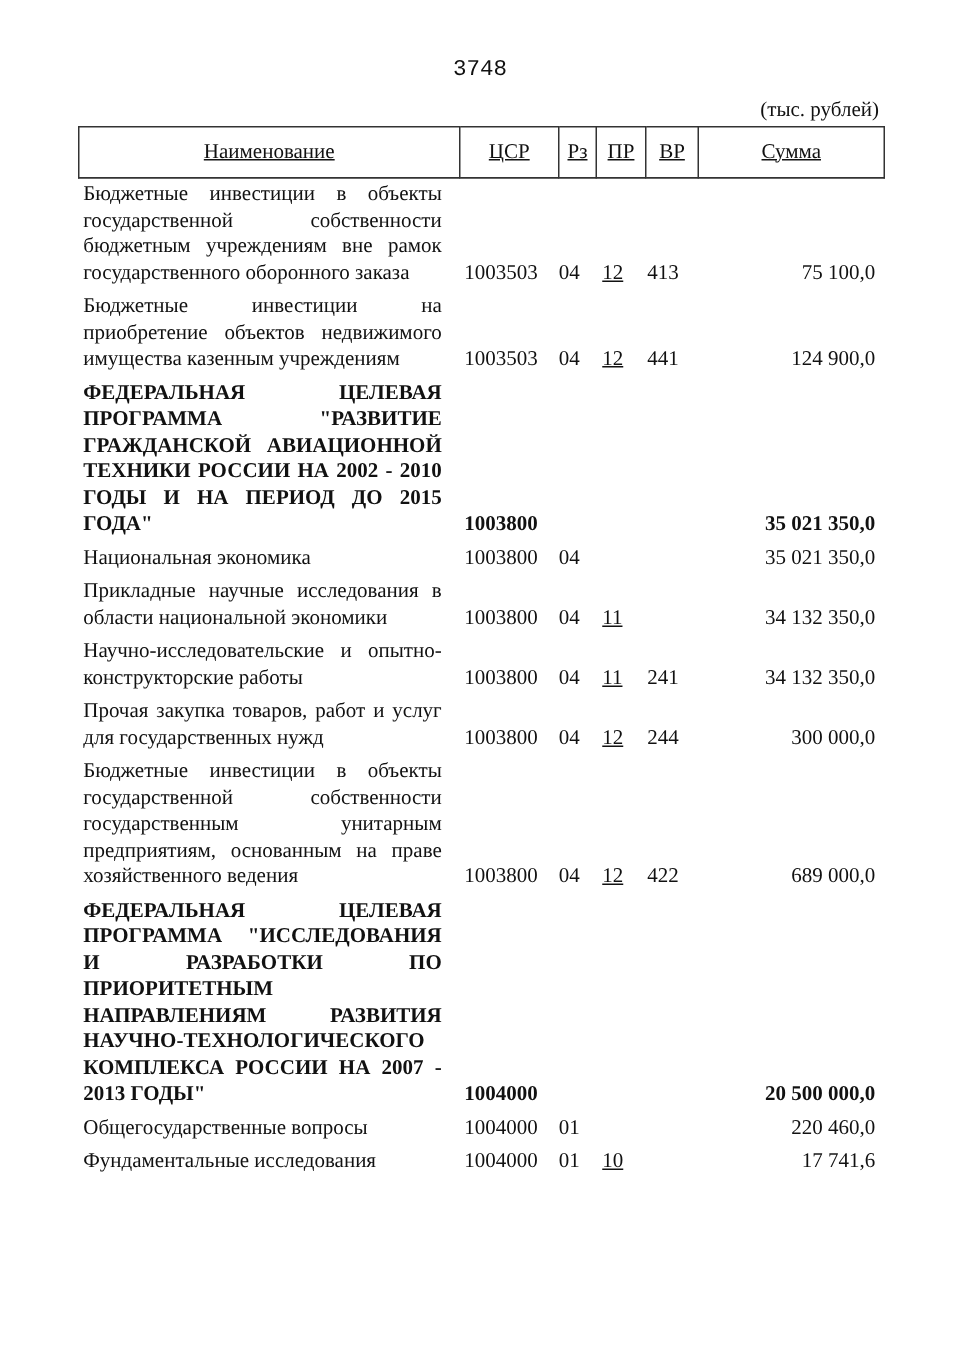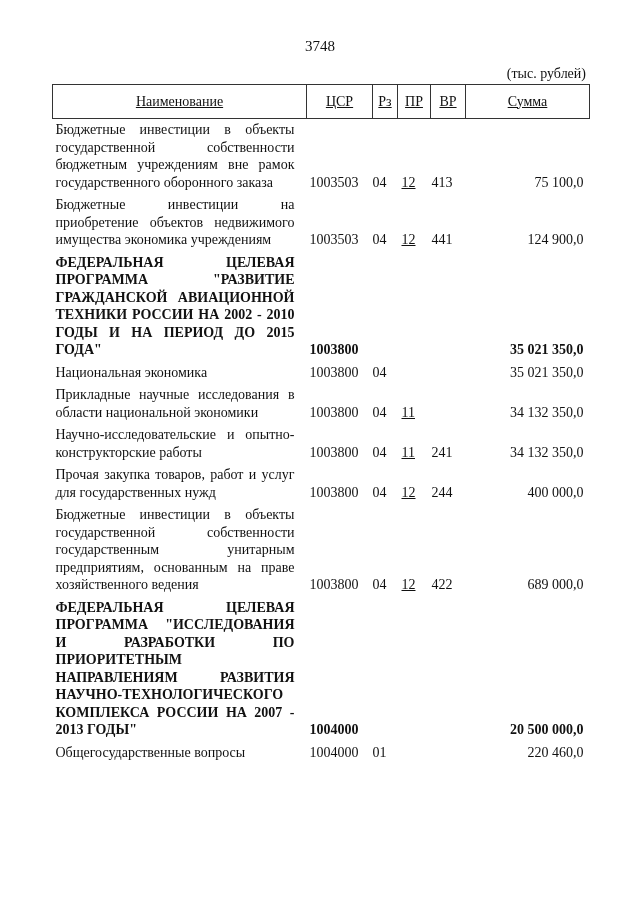--- a/index.html
+++ b/index.html
@@ -1,18 +1,18 @@
 <!DOCTYPE html>
 <html><head>
 <meta charset="utf-8">
 <style>
   html, body { margin:0; padding:0; background:#ffffff; }
   body { width:640px; height:905px; position:relative; overflow:hidden;
          font-family:"Liberation Serif", "DejaVu Serif", serif; color:#111; font-size:14px; }
-  .page-num { position:absolute; top:38px; left:0; width:640px; text-align:center; font-size:15px; }
+  .page-num { position:absolute; top:38px; left:0; width:640px; text-align:center; font-size:15px;font-family:Liberation Mono, monospace; }
   .units { position:absolute; top:66px; right:54px; font-size:14px; }
   table { position:absolute; top:84px; left:52px; border-collapse:collapse; table-layout:fixed; width:537px; }
   col.c-name { width:254px; } col.c-csr { width:66px; } col.c-rz { width:25px; }
   col.c-pr { width:33px; } col.c-vr { width:35px; } col.c-sum { width:124px; }
   thead th { border:1px solid #333; font-weight:normal; height:33px; font-size:14px; padding:0; text-align:center;text-decoration:underline; }
   tbody td { vertical-align:bottom; padding:2px 0 3px 0; line-height:17.5px; font-size:14px; }
   td.name { text-align:justify; text-align-last:left; padding-left:3px; padding-right:12px;margin-left:16px; }
   td.csr { padding-left:3px; }
   td.rz { padding-left:0; }
   td.pr { padding-left:4px;text-decoration:underline; }
@@ -48,21 +48,21 @@
   <tbody id="tbody">
       <tr>
         <td class="name">Бюджетные инвестиции в объекты государственной собственности бюджетным учреждениям вне рамок государственного оборонного заказа</td>
         <td class="csr">1003503</td>
         <td class="rz">04</td>
         <td class="pr">12</td>
         <td class="vr">413</td>
         <td class="sum">75 100,0</td>
       </tr>
       <tr>
-        <td class="name">Бюджетные инвестиции на приобретение объектов недвижимого имущества экономика учреждениям</td>
+        <td class="name">Бюджетные инвестиции на приобретение объектов недвижимого имущества казенным учреждениям</td>
         <td class="csr">1003503</td>
         <td class="rz">04</td>
         <td class="pr">12</td>
         <td class="vr">441</td>
         <td class="sum">124 900,0</td>
       </tr>
       <tr class="bold">
         <td class="name">ФЕДЕРАЛЬНАЯ ЦЕЛЕВАЯ ПРОГРАММА "РАЗВИТИЕ ГРАЖДАНСКОЙ АВИАЦИОННОЙ ТЕХНИКИ РОССИИ НА 2002 - 2010 ГОДЫ И НА ПЕРИОД ДО 2015 ГОДА"</td>
         <td class="csr">1003800</td>
         <td class="rz"></td>
@@ -93,21 +93,21 @@
         <td class="pr">11</td>
         <td class="vr">241</td>
         <td class="sum">34 132 350,0</td>
       </tr>
       <tr>
         <td class="name">Прочая закупка товаров, работ и услуг для государственных нужд</td>
         <td class="csr">1003800</td>
         <td class="rz">04</td>
         <td class="pr">12</td>
         <td class="vr">244</td>
-        <td class="sum">400 000,0</td>
+        <td class="sum">300 000,0</td>
       </tr>
       <tr>
         <td class="name">Бюджетные инвестиции в объекты государственной собственности государственным унитарным предприятиям, основанным на праве хозяйственного ведения</td>
         <td class="csr">1003800</td>
         <td class="rz">04</td>
         <td class="pr">12</td>
         <td class="vr">422</td>
         <td class="sum">689 000,0</td>
       </tr>
       <tr class="bold">
@@ -119,14 +119,22 @@
         <td class="sum">20 500 000,0</td>
       </tr>
       <tr>
         <td class="name">Общегосударственные вопросы</td>
         <td class="csr">1004000</td>
         <td class="rz">01</td>
         <td class="pr"></td>
         <td class="vr"></td>
         <td class="sum">220 460,0</td>
       </tr>
+      <tr>
+        <td class="name">Фундаментальные исследования</td>
+        <td class="csr">1004000</td>
+        <td class="rz">01</td>
+        <td class="pr">10</td>
+        <td class="vr"></td>
+        <td class="sum">17 741,6</td>
+      </tr>
     </tbody>
 </table>
 
 </body></html>

